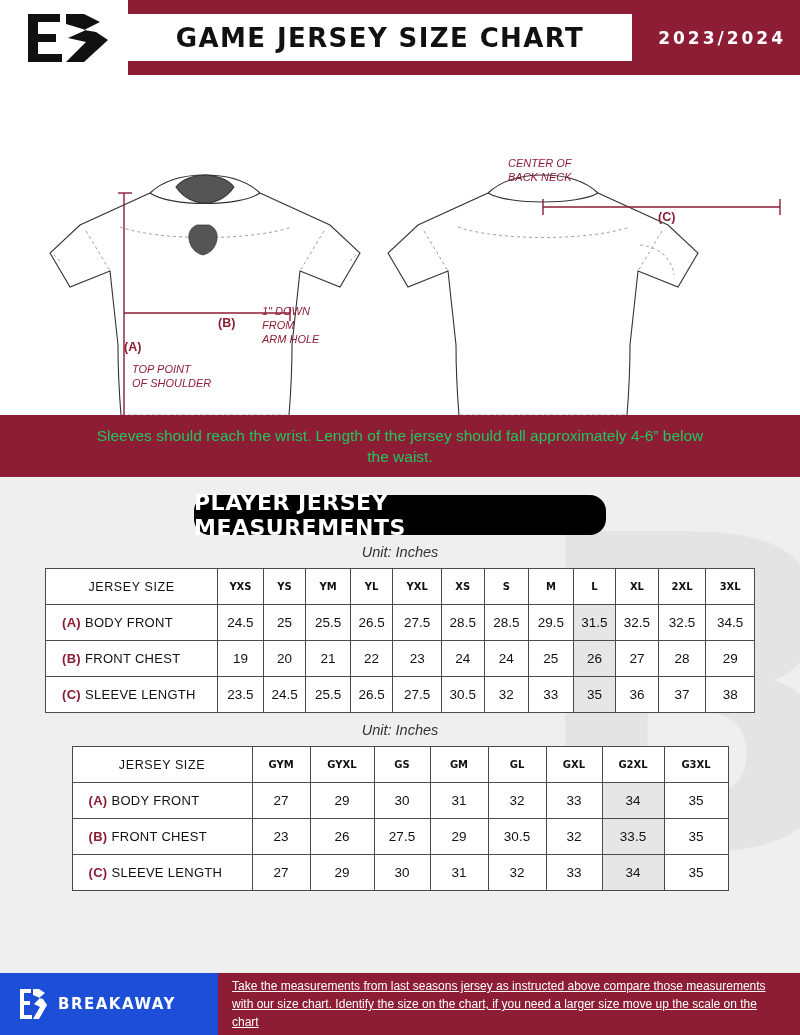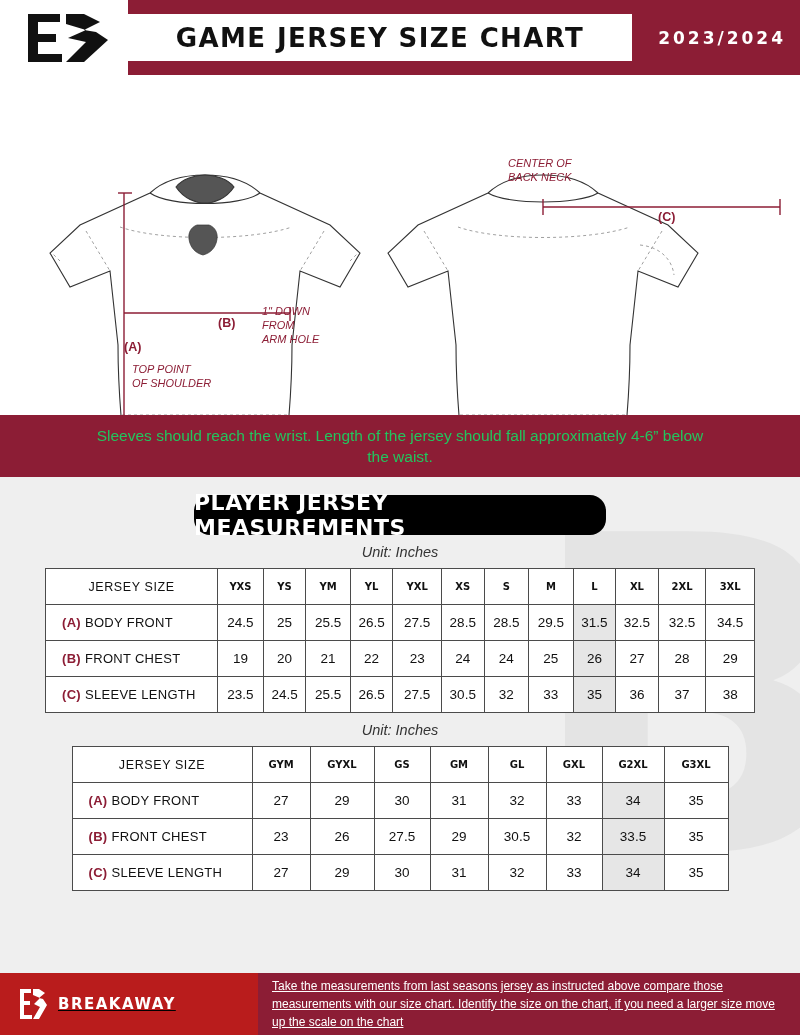--- a/index.html
+++ b/index.html
@@ -193,27 +193,26 @@
   .footer {
     position: absolute;
     left: 0;
     bottom: 0;
     width: 800px;
     height: 62px;
     display: flex;
     z-index: 3;
   }
   .footer-left {
-    width: 258px;
-    background: #b91c1c;
+    width: 218px;
+    background: #1d4ed8;
     display: flex;
     align-items: center;
     padding-left: 18px;
     box-sizing: border-box;
-    text-decoration: underline;
   }
   .footer-logo { width: 30px; height: 34px; margin-right: 10px; }
   .footer-brand {
     color: #fff;
     font-family: "DejaVu Sans", sans-serif;
     font-weight: bold;
     font-size: 15px;
     letter-spacing: 1.5px;
   }
   .footer-right {

